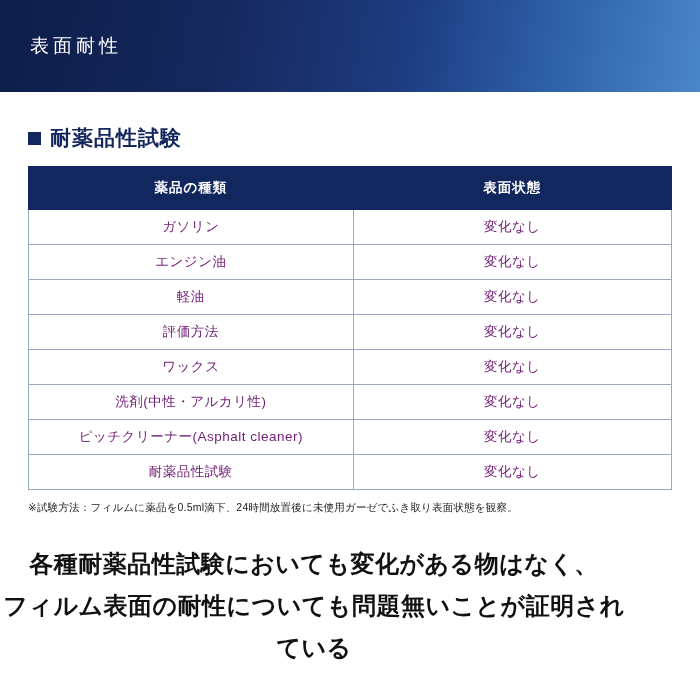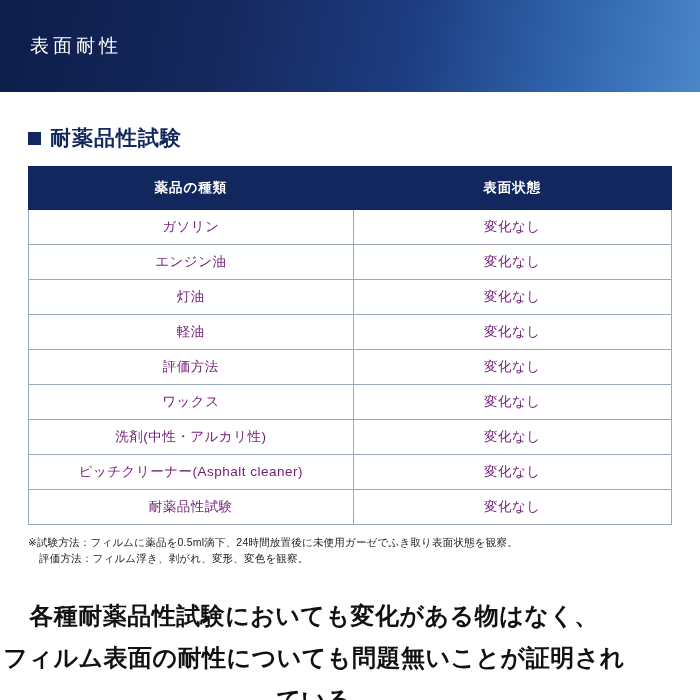--- a/index.html
+++ b/index.html
@@ -135,24 +135,20 @@
       <tbody>
         <tr>
           <td>ガソリン</td>
           <td>変化なし</td>
         </tr>
         <tr>
           <td>エンジン油</td>
           <td>変化なし</td>
         </tr>
         <tr>
-          <td>灯油</td>
-          <td>変化なし</td>
-        </tr>
-        <tr>
           <td>軽油</td>
           <td>変化なし</td>
         </tr>
         <tr>
           <td>評価方法</td>
           <td>変化なし</td>
         </tr>
         <tr>
           <td>ワックス</td>
           <td>変化なし</td>
@@ -168,21 +164,20 @@
         <tr>
           <td>耐薬品性試験</td>
           <td>変化なし</td>
         </tr>
       </tbody>
     </table>
   </div>
 
   <div class="notes">
     <div class="note-line">※試験方法：フィルムに薬品を0.5ml滴下、24時間放置後に未使用ガーゼでふき取り表面状態を観察。</div>
-    <div class="note-line indent">評価方法：フィルム浮き、剥がれ、変形、変色を観察。</div>
   </div>
 
   <div class="conclusion">
     <div>各種耐薬品性試験においても変化がある物はなく、</div>
     <div>フィルム表面の耐性についても問題無いことが証明されている</div>
   </div>
 
 </div>
 
 </body></html>

